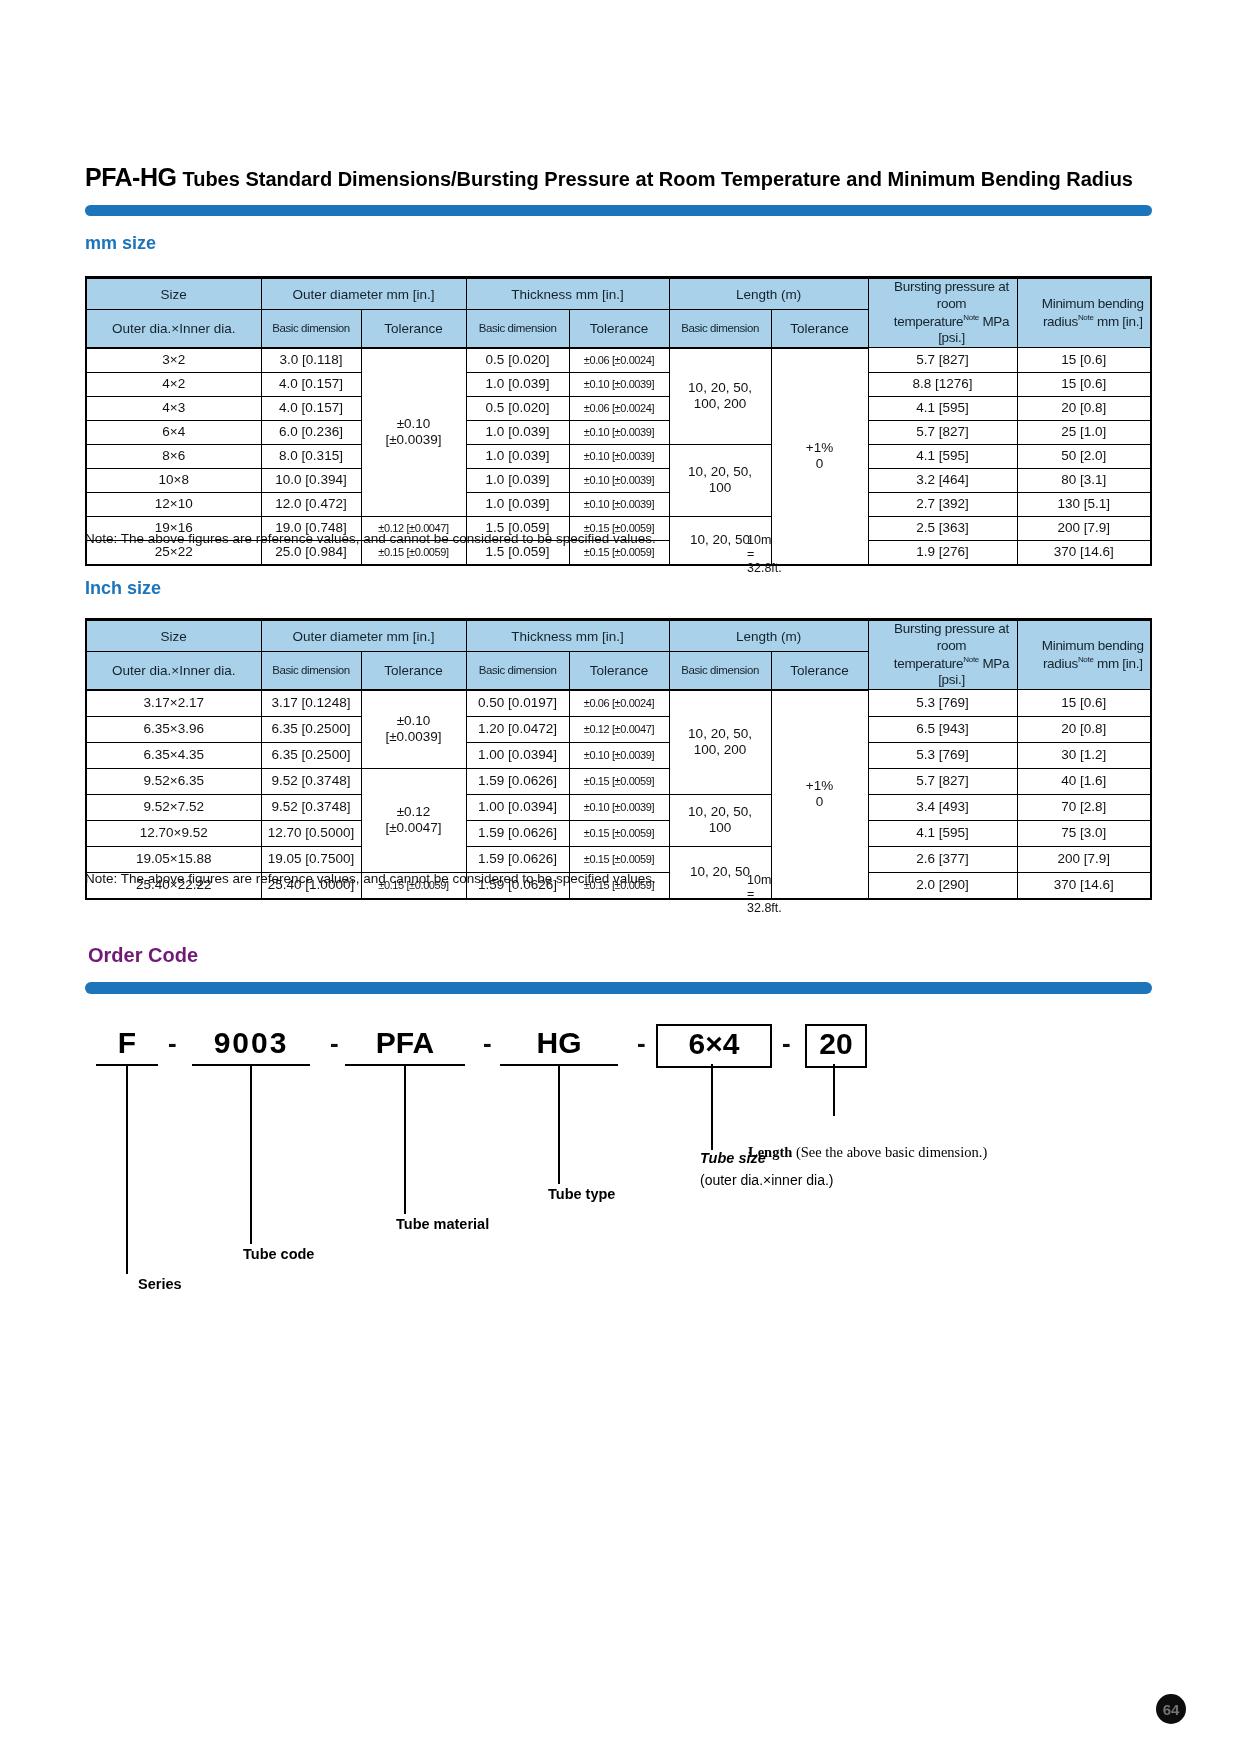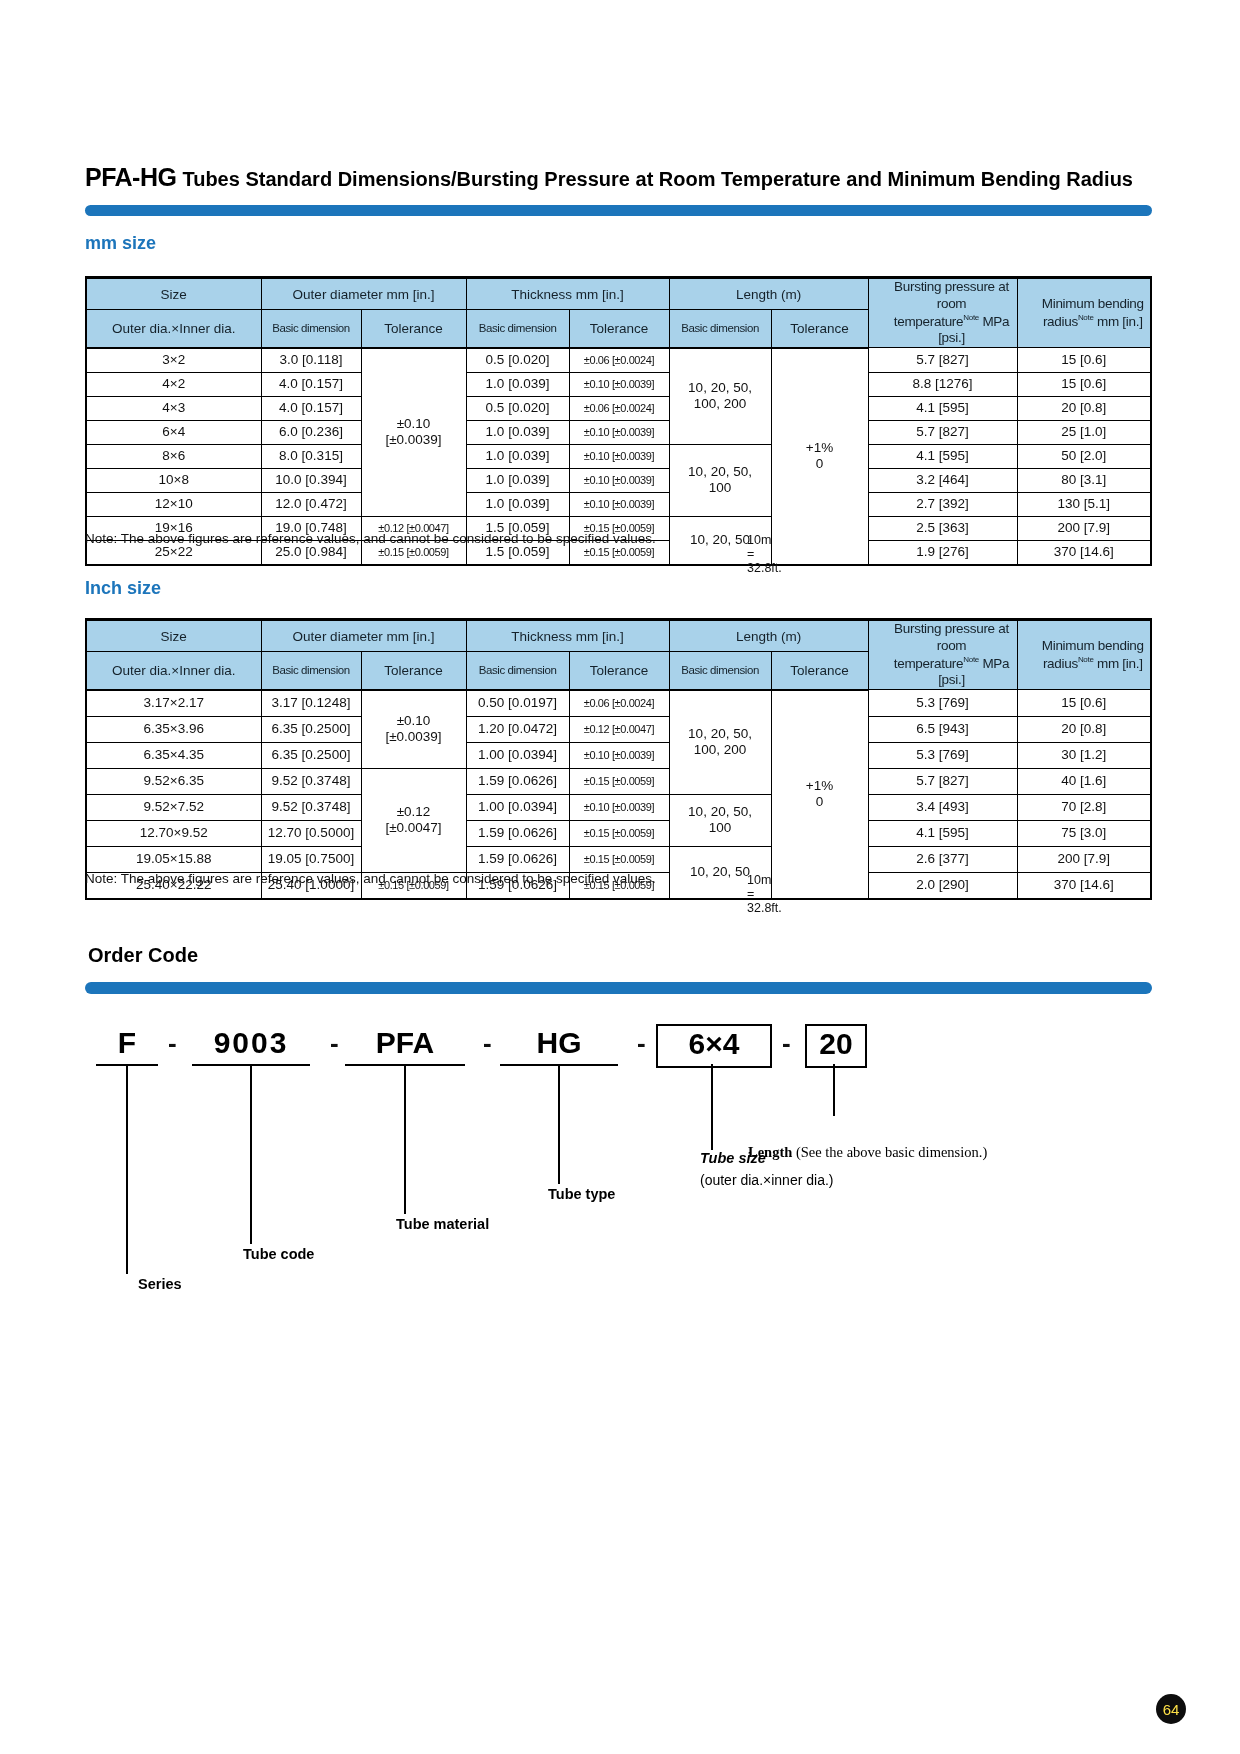--- a/index.html
+++ b/index.html
@@ -35,21 +35,21 @@
   #mm-table tbody td{height:23px;}
   #inch-table tbody td{height:25px;}
   table.dims tbody td.sm{font-size:11px;letter-spacing:-0.4px;}
   table.dims tbody td.ml{font-size:13.5px;}
 
   .note-line{position:absolute;left:85px;font-size:13.5px;color:#111;}
   #mm-note{top:531px;}
   #inch-note{top:871px;}
   .note-unit{position:absolute;left:662px;top:2px;font-size:12.5px;}
 
-  .order-heading{position:absolute;left:88px;top:944px;margin:0;font-size:20px;font-weight:bold;color:#000000;}
+  .order-heading{position:absolute;left:88px;top:944px;margin:0;font-size:20px;font-weight:bold;color:#701a75;}
 
   
   .code-seg{position:absolute;top:1024px;font-size:30px;font-weight:bold;color:#000;text-align:center;height:40px;line-height:38px;}
   .code-under{border-bottom:2px solid #000;}
   .code-box{border:2px solid #000;line-height:36px;}
   .code-dash{position:absolute;top:1024px;font-size:26px;font-weight:bold;height:40px;line-height:38px;}
   #seg-series{left:96px;width:62px;}
   #dash-1{left:168px;}
   #seg-code{left:192px;width:118px;letter-spacing:2px;}
   #dash-2{left:330px;}
@@ -75,21 +75,21 @@
   #lbl-size{left:700px;top:1150px;font-style:italic;}
   #lbl-size-sub{left:700px;top:1172px;font-weight:normal;font-size:14px;}
   #lbl-type{left:548px;top:1186px;}
   #lbl-material{left:396px;top:1216px;}
   #lbl-code{left:243px;top:1246px;}
   #lbl-series{left:117px;top:1276px;margin-left:21px;}
 
   .caution-box{position:absolute;left:706px;top:1250px;width:336px;border:2px solid #000;padding:7px 9px;display:flex;gap:7px;font-size:15px;line-height:1.3;background:#fff;}
   .caution-label{font-weight:normal;white-space:nowrap;}
 
-  .page-circle{position:absolute;left:1156px;top:1694px;width:30px;height:30px;border-radius:50%;background:#0d0d0d;color:#fde047;font-size:15px;font-weight:normal;display:flex;align-items:center;justify-content:center;}
+  .page-circle{position:absolute;left:1156px;top:1694px;width:30px;height:30px;border-radius:50%;background:#0d0d0d;color:#737373;font-size:15px;font-weight:bold;display:flex;align-items:center;justify-content:center;}
 </style>
 </head>
 <body>
 
 <div class="page">
 
   <div class="title-row">
     <span class="title-code">PFA-HG</span><span class="title-rest">Tubes Standard Dimensions/Bursting Pressure at Room Temperature and Minimum Bending Radius</span>
   </div>
   <div class="bar bar-title"></div>

